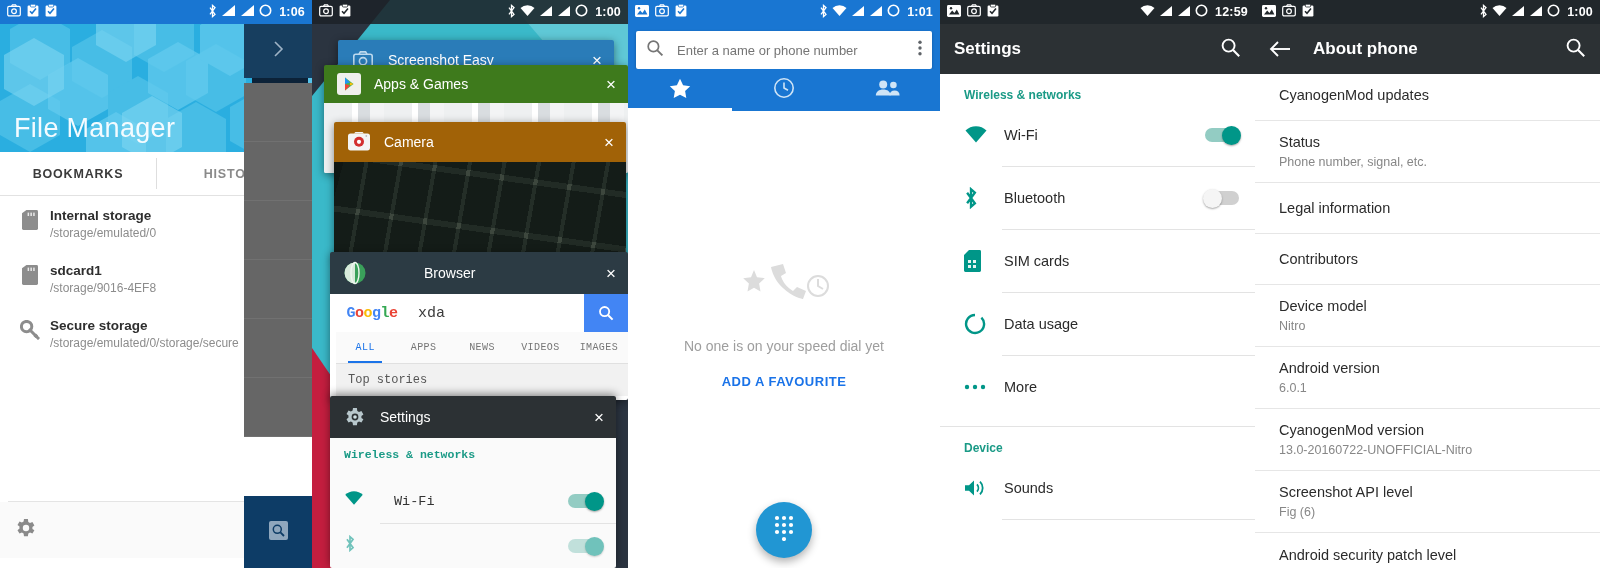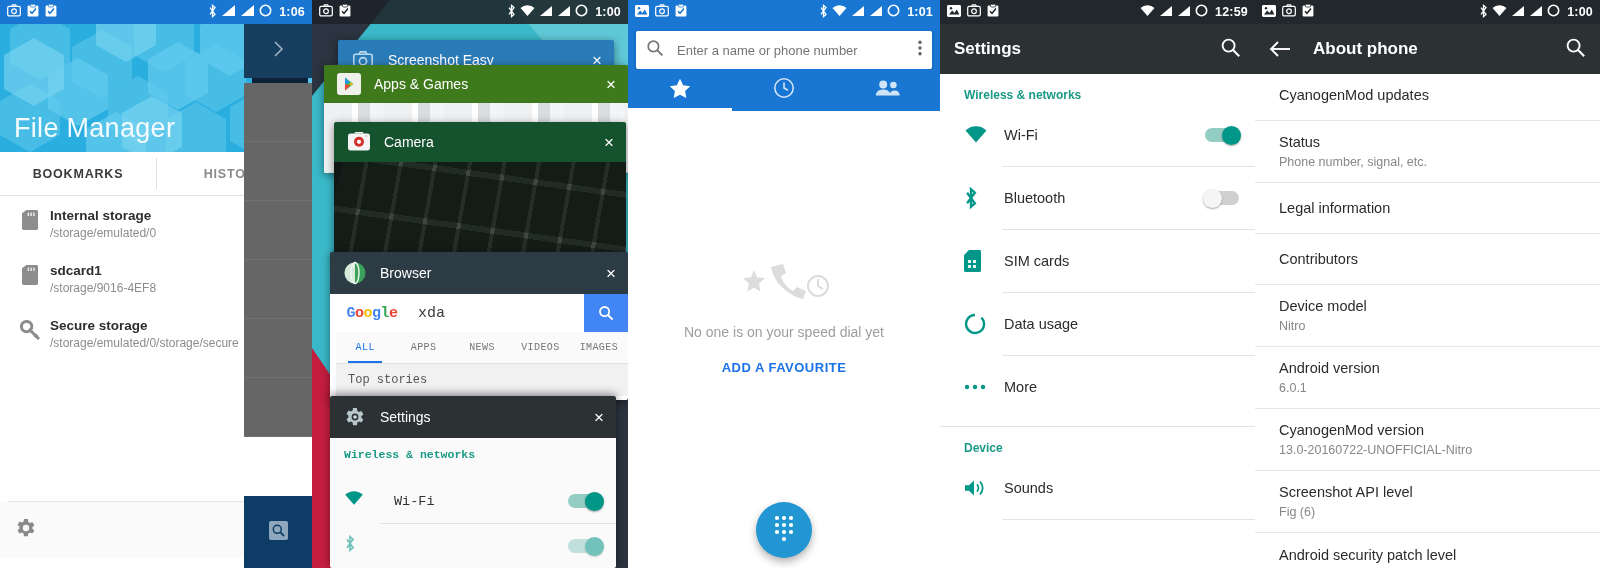--- a/index.html
+++ b/index.html
@@ -119,21 +119,21 @@
   .dl-top { background:#1976d2; padding: 7px 8px 0 8px; }
   .dl-search {
     background:#fff; border-radius:2px; height:38px; display:flex; align-items:center;
     padding: 0 10px; box-shadow:0 1px 3px rgba(0,0,0,.25);
   }
   .dl-ph { flex:1; font-size:13px; color:#757575; padding-left:13px; }
   .dl-tabs { background:#1976d2; height:42px; display:flex; }
   .dl-tab { flex:1; display:flex; align-items:center; justify-content:center; position:relative; }
   .dl-tab.sel::after { content:""; position:absolute; left:0; right:0; bottom:0; height:3px; background:#fff; }
   .dl-empty { position:absolute; left:0; right:0; top:262px; text-align:center; }
-  .dl-e1 { font-size:14px; color:#9e9e9e; margin-top:10px; }
+  .dl-e1 { font-size:14px; color:#9e9e9e; margin-top:24px; }
   .dl-e2 { font-size:13px; color:#1a73e8; font-weight:bold; letter-spacing:.5px; margin-top:20px; }
   .dl-fab { position:absolute; left:50%; transform:translateX(-50%); bottom:10px;
             width:56px;height:56px;border-radius:50%;background:#2196d3;
             display:flex;align-items:center;justify-content:center;
             box-shadow:0 4px 9px rgba(0,0,0,.30); }
 
   
   .st-appbar { height:50px; background:#2c3134; display:flex; align-items:center; padding:0 14px; }
   .st-title { font-size:17px; color:#fff; font-weight:bold; flex:1; }
   .st-back { margin-right:22px; display:flex; }
@@ -423,40 +423,40 @@
         </span>
         <span class="rc-name">Apps &amp; Games</span>
         <span class="rc-x">×</span>
       </div>
       <div class="rc-body" style="height:70px;">
         <div class="store-strip"></div>
       </div>
     </div>
 
     <div class="rc-card" style="left:22px; right:2px; top:122px; height:138px;">
-      <div class="rc-head" style="background:#14532d; height:40px;">
+      <div class="rc-head" style="background:#a16207; height:40px;">
         <span class="rc-appico">
           <svg width="22" height="20" viewBox="0 0 22 20">
               <rect x="0" y="1.4" width="22" height="17" rx="2.6" fill="#f4f4f4"></rect>
               <path d="M6 1.4 L7.4 0 H14.6 L16 1.4" fill="#f4f4f4"></path>
               <circle cx="11" cy="9.8" r="5" fill="#d32f2f"></circle>
               <circle cx="11" cy="9.8" r="2.1" fill="#ffffff"></circle>
               <circle cx="18.3" cy="4" r="0.9" fill="#bdbdbd"></circle>
             </svg>
         </span>
         <span class="rc-name">Camera</span>
         <span class="rc-x">×</span>
       </div>
       <div class="rc-body" style="height:98px;">
         <div class="kb"></div>
       </div>
     </div>
 
     <div class="rc-card" style="left:18px; right:0px; top:252px; height:148px;">
-      <div class="rc-head" style="background:#2c3b44; height:42px;">
+      <div class="rc-head" style="background:#2c3b44; height:42px;gap:44px;">
         <span class="rc-appico">
           <svg width="24" height="24" viewBox="0 0 24 24">
               <circle cx="12" cy="12" r="10.5" fill="#3aa05a"></circle>
               <path d="M12 1.5 A10.5 10.5 0 0 0 12 22.5 Z" fill="#d8eadb"></path>
               <ellipse cx="12" cy="12" rx="4" ry="10.5" fill="none" stroke="#eef6ef" stroke-width="1.4"></ellipse>
             </svg>
         </span>
         <span class="rc-name">Browser</span>
         <span class="rc-x">×</span>
       </div>

